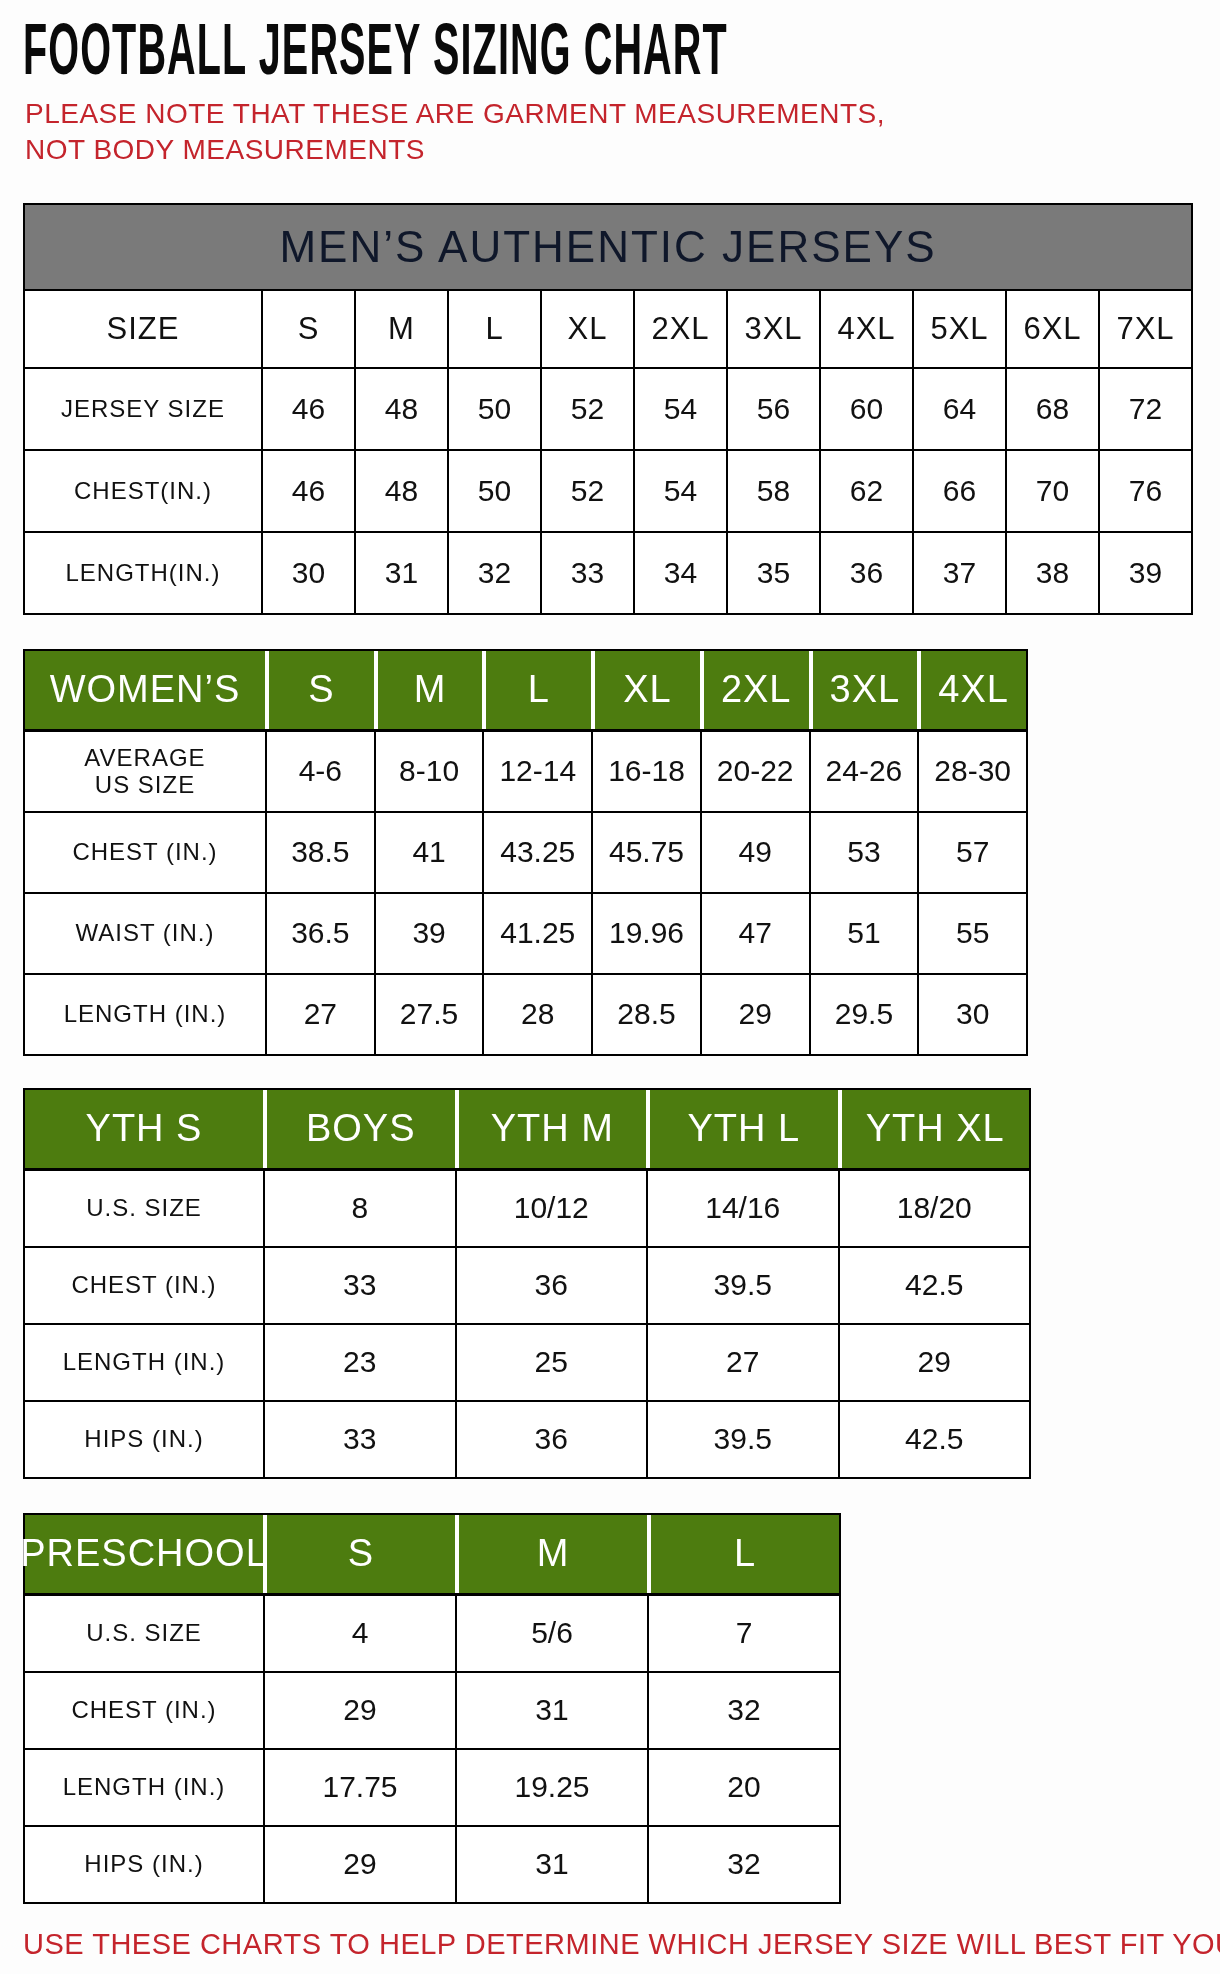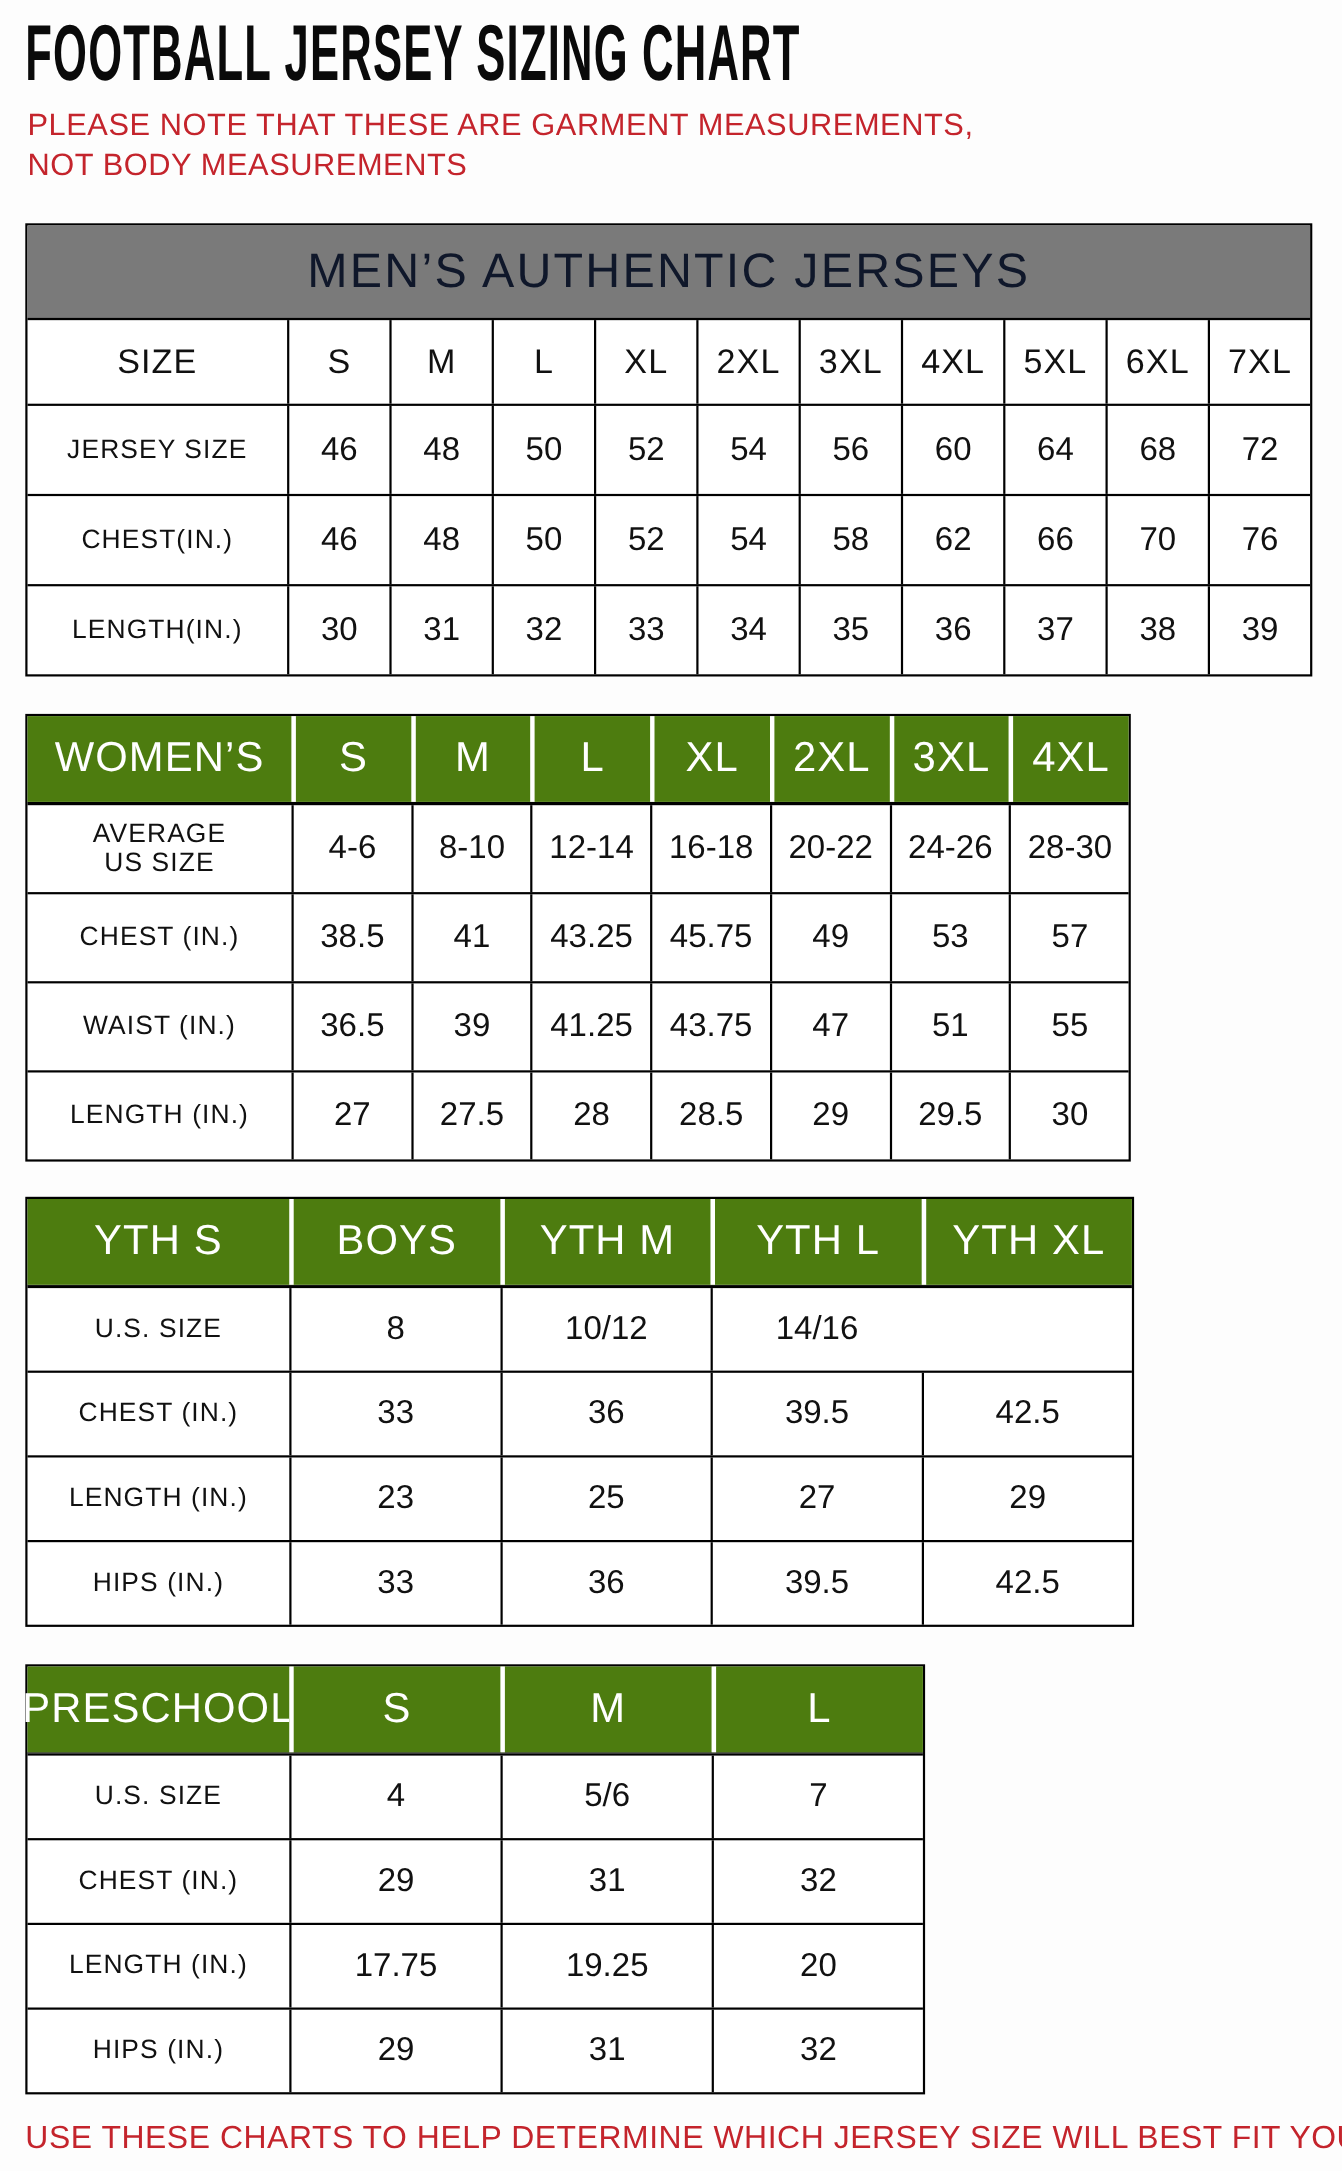--- a/index.html
+++ b/index.html
@@ -169,21 +169,21 @@
         <div class="cell val">45.75</div>
         <div class="cell val">49</div>
         <div class="cell val">53</div>
         <div class="cell val">57</div>
       </div>
       <div class="trow tbody-row">
         <div class="cell label">WAIST (IN.)</div>
         <div class="cell val">36.5</div>
         <div class="cell val">39</div>
         <div class="cell val">41.25</div>
-        <div class="cell val">43.75</div>
+        <div class="cell val">19.96</div>
         <div class="cell val">47</div>
         <div class="cell val">51</div>
         <div class="cell val">55</div>
       </div>
       <div class="trow tbody-row">
         <div class="cell label">LENGTH (IN.)</div>
         <div class="cell val">27</div>
         <div class="cell val">27.5</div>
         <div class="cell val">28</div>
         <div class="cell val">28.5</div>
@@ -199,20 +199,21 @@
         <div class="cell hcell label">BOYS</div>
         <div class="cell hcell">YTH M</div>
         <div class="cell hcell">YTH L</div>
         <div class="cell hcell">YTH XL</div>
       </div>
       <div class="trow tbody-row">
         <div class="cell label">U.S. SIZE</div>
         <div class="cell val">8</div>
         <div class="cell val">10/12</div>
         <div class="cell val">14/16</div>
+        <div class="cell val">18/20</div>
       </div>
       <div class="trow tbody-row">
         <div class="cell label">CHEST (IN.)</div>
         <div class="cell val">33</div>
         <div class="cell val">36</div>
         <div class="cell val">39.5</div>
         <div class="cell val">42.5</div>
       </div>
       <div class="trow tbody-row">
         <div class="cell label">LENGTH (IN.)</div>

